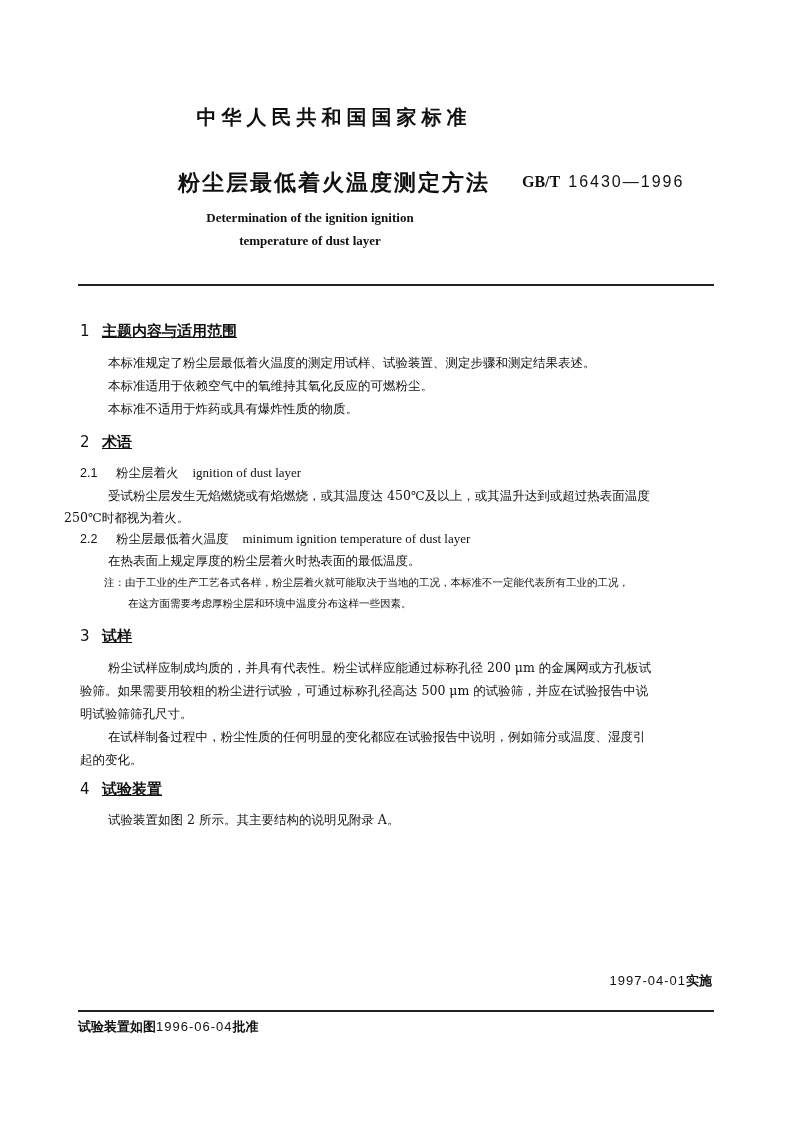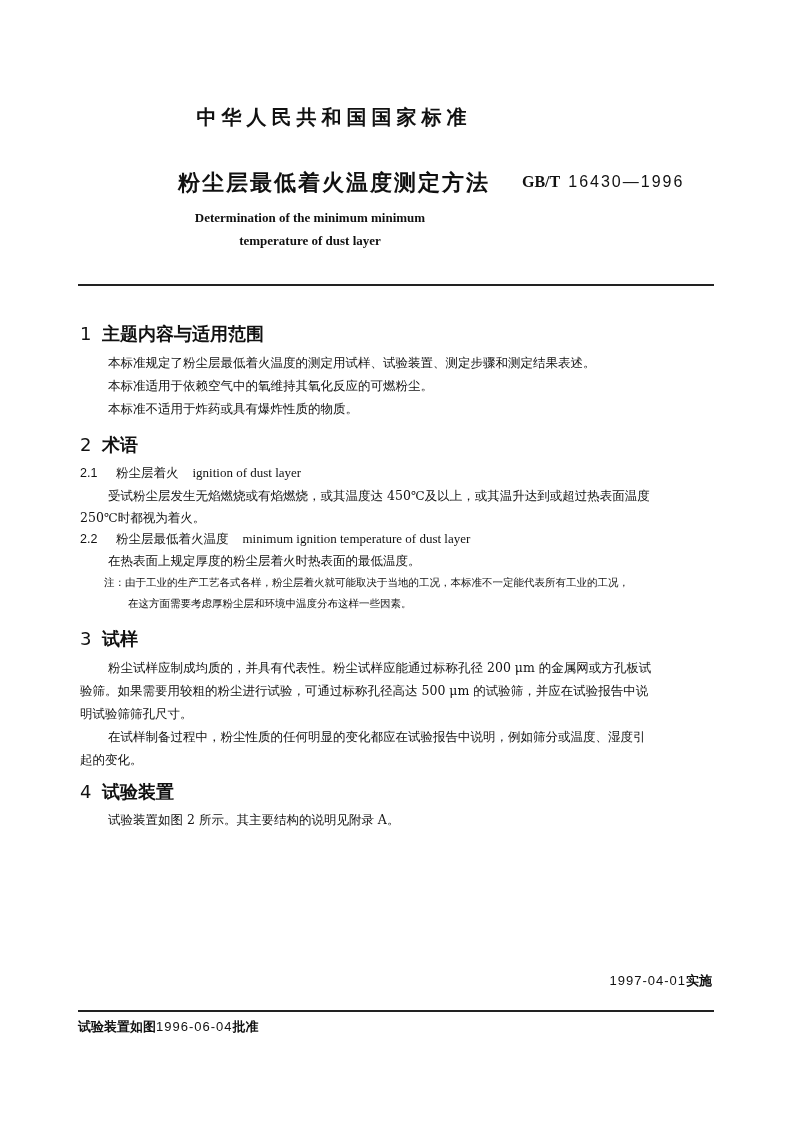--- a/index.html
+++ b/index.html
@@ -5,59 +5,59 @@
   html, body { margin:0; padding:0; background:#ffffff; }
   body { width:788px; height:1122px; position:relative; overflow:hidden; color:#111; font-family:"DejaVu Serif", serif; }
   .abs { position:absolute; white-space:nowrap; }
   .country { left:0; width:668px; top:104px; text-align:center; font-family:"DejaVu Sans", sans-serif; font-weight:bold; font-size:20px; letter-spacing:5px; padding-left:0; }
   .title-cn { left:178px; top:168px; font-family:"DejaVu Sans", sans-serif; font-weight:bold; font-size:22px; letter-spacing:2px; }
   .std-code { left:522px; top:172px; font-size:16px; }
   .std-code .gbt { font-family:"Liberation Serif", serif; font-weight:bold; }
   .std-code .num { font-family:"Liberation Sans", sans-serif; letter-spacing:2px; margin-left:8px; }
   .title-en { left:0; width:620px; text-align:center; font-family:"Liberation Serif", serif; font-weight:bold; font-size:13px; }
   .rule { position:absolute; left:78px; width:636px; height:2px; background:#222; }
-  .h { font-family:"DejaVu Sans", sans-serif; font-size:18px; font-weight:bold; }
+  .h { font-family:"DejaVu Sans", sans-serif; font-size:15px; font-weight:bold;text-decoration:underline; }
   .h .n { font-weight:normal; display:inline-block; width:22px; }
   .p { font-size:12.5px; font-family:"DejaVu Serif", serif; }
   .note { font-size:10.5px; font-family:"DejaVu Serif", serif; }
   .footer { font-family:"DejaVu Sans", sans-serif; font-size:13px; font-weight:bold; }
   .footer .d { font-family:"Liberation Sans", sans-serif; font-weight:normal; letter-spacing:1px; }
   .en { font-family:"Liberation Serif", serif; font-size:13px; }
 </style>
 </head>
 <body>
 
 <div class="abs country">中华人民共和国国家标准</div>
 
 <div class="abs title-cn">粉尘层最低着火温度测定方法</div>
 <div class="abs std-code">
   <span class="gbt">GB/T</span><span class="num">16430—1996</span>
 </div>
 
-<div class="abs title-en" style="top:210px;">Determination of the minimum minimum</div>
+<div class="abs title-en" style="top:210px;">Determination of the ignition ignition</div>
 <div class="abs title-en" style="top:233px;">temperature of dust layer</div>
 
 <div class="rule" style="top:284px;"></div>
 
 <div class="abs h" style="left:80px; top:322px;">
   <span class="n">1</span><span>主题内容与适用范围</span>
 </div>
 <div class="abs p" style="left:108px; top:355px;">本标准规定了粉尘层最低着火温度的测定用试样、试验装置、测定步骤和测定结果表述。</div>
 <div class="abs p" style="left:108px; top:378px;">本标准适用于依赖空气中的氧维持其氧化反应的可燃粉尘。</div>
 <div class="abs p" style="left:108px; top:401px;">本标准不适用于炸药或具有爆炸性质的物质。</div>
 
 <div class="abs h" style="left:80px; top:433px;">
   <span class="n">2</span><span>术语</span>
 </div>
 
 <div class="abs p" style="left:80px; top:465px;">
   <span style="font-family:'Liberation Sans',sans-serif; display:inline-block; width:36px;">2.1</span><span>粉尘层着火</span><span class="en" style="margin-left:14px;">ignition of dust layer</span>
 </div>
 <div class="abs p" style="left:108px; top:488px;">受试粉尘层发生无焰燃烧或有焰燃烧，或其温度达 450℃及以上，或其温升达到或超过热表面温度</div>
-<div class="abs p" style="left:80px; top:510px;">250℃时都视为着火。</div>
+<div class="abs p" style="left:64px; top:510px;">250℃时都视为着火。</div>
 
 <div class="abs p" style="left:80px; top:531px;">
   <span style="font-family:'Liberation Sans',sans-serif; display:inline-block; width:36px;">2.2</span><span>粉尘层最低着火温度</span><span class="en" style="margin-left:14px;">minimum ignition temperature of dust layer</span>
 </div>
 <div class="abs p" style="left:108px; top:553px;">在热表面上规定厚度的粉尘层着火时热表面的最低温度。</div>
 
 <div class="abs note" style="left:104px; top:576px;">注：由于工业的生产工艺各式各样，粉尘层着火就可能取决于当地的工况，本标准不一定能代表所有工业的工况，</div>
 <div class="abs note" style="left:128px; top:597px;">在这方面需要考虑厚粉尘层和环境中温度分布这样一些因素。</div>
 
 <div class="abs h" style="left:80px; top:627px;">

